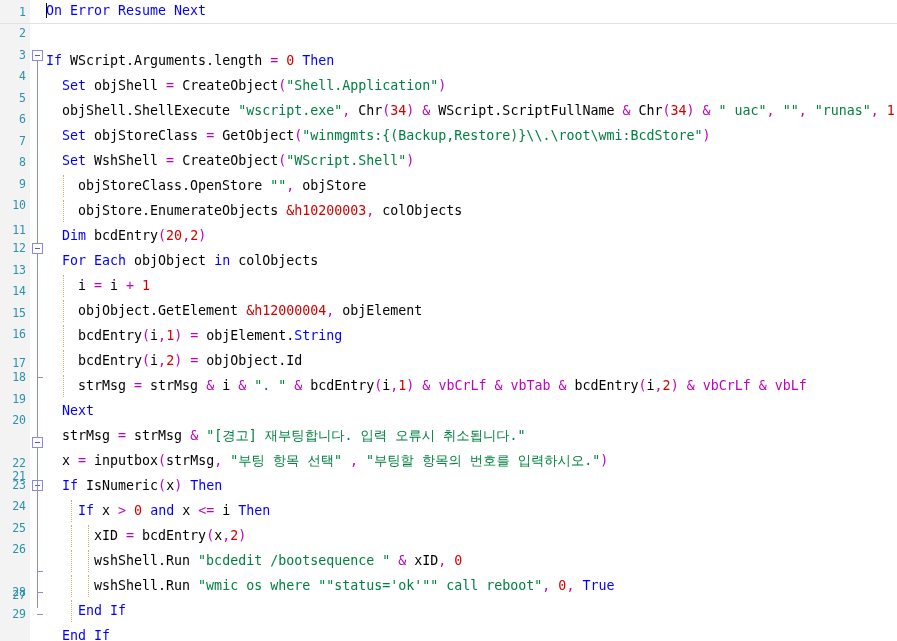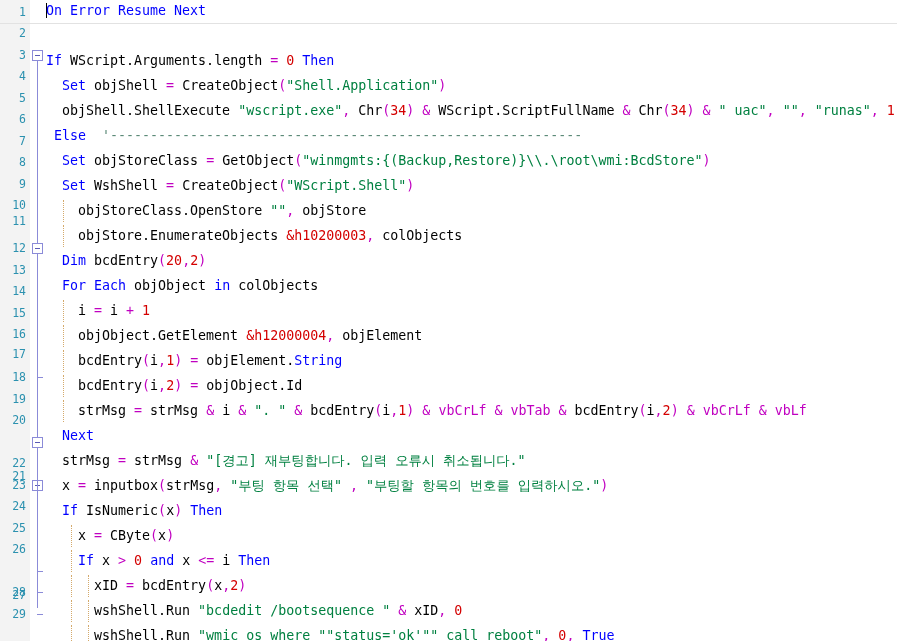--- a/index.html
+++ b/index.html
@@ -123,27 +123,27 @@
       <div class="gutter-num" style="top: 1.5px;">1</div>
       <div class="gutter-num" style="top: 23px;">2</div>
       <div class="gutter-num" style="top: 44.5px;">3</div>
       <div class="gutter-num" style="top: 66px;">4</div>
       <div class="gutter-num" style="top: 87.5px;">5</div>
       <div class="gutter-num" style="top: 109px;">6</div>
       <div class="gutter-num" style="top: 130.5px;">7</div>
       <div class="gutter-num" style="top: 152px;">8</div>
       <div class="gutter-num" style="top: 173.5px;">9</div>
       <div class="gutter-num" style="top: 195px;">10</div>
-      <div class="gutter-num" style="top: 211px; text-align: right;">11</div>
+      <div class="gutter-num" style="top: 220px; text-align: right;">11</div>
       <div class="gutter-num" style="top: 238px;">12</div>
       <div class="gutter-num" style="top: 259.5px; margin-left: 38px;">13</div>
       <div class="gutter-num" style="top: 281px; margin-left: 40px;">14</div>
       <div class="gutter-num" style="top: 302.5px;">15</div>
       <div class="gutter-num" style="top: 324px;">16</div>
-      <div class="gutter-num" style="top: 344px;">17</div>
+      <div class="gutter-num" style="top: 353px;">17</div>
       <div class="gutter-num" style="top: 367px;">18</div>
       <div class="gutter-num" style="top: 388.5px;">19</div>
       <div class="gutter-num" style="top: 410px;">20</div>
       <div class="gutter-num" style="top: 431.5px; margin-top: 34px;">21</div>
       <div class="gutter-num" style="top: 453px;">22</div>
       <div class="gutter-num" style="top: 474.5px;">23</div>
       <div class="gutter-num" style="top: 496px;">24</div>
       <div class="gutter-num" style="top: 517.5px;">25</div>
       <div class="gutter-num" style="top: 539px;">26</div>
       <div class="gutter-num" style="top: 585px;">27</div>
@@ -163,37 +163,35 @@
       <div class="fold-line" style="top: 254px; height: 123px;"></div>
       <div class="fold-line" style="top: 447.5px; height: 144.5px;"></div>
       <div class="fold-line" style="top: 490.5px; height: 80px;"></div>
     </div>
   <div class="codearea">
       <div class="line"><span class="caret"></span><span class="kw">On Error Resume Next</span></div>
       <div class="line">&nbsp;</div>
       <div class="line"><span class="kw">If </span><span class="pln">WScript.Arguments.length </span><span class="op">= </span><span class="num">0</span><span class="pln"> </span><span class="kw">Then</span></div>
       <div class="line"><span class="pln">  </span><span class="kw">Set </span><span class="pln">objShell </span><span class="op">= </span><span class="pln">CreateObject</span><span class="op">(</span><span class="str">"Shell.Application"</span><span class="op">)</span></div>
       <div class="line"><span class="pln">  objShell.ShellExecute </span><span class="str">"wscript.exe"</span><span class="op">, </span><span class="pln">Chr</span><span class="op">(</span><span class="num">34</span><span class="op">) &amp; </span><span class="pln">WScript.ScriptFullName </span><span class="op">&amp; </span><span class="pln">Chr</span><span class="op">(</span><span class="num">34</span><span class="op">) &amp; </span><span class="str">" uac"</span><span class="op">, </span><span class="str">""</span><span class="op">, </span><span class="str">"runas"</span><span class="op">, </span><span class="num">1</span></div>
-      <div class="line"><span class="kw"> Else</span><span class="pln">  </span><span class="cmt">'-----------------------------------------------------------</span></div>
       <div class="line"><span class="pln">  </span><span class="kw">Set </span><span class="pln">objStoreClass </span><span class="op">= </span><span class="pln">GetObject</span><span class="op">(</span><span class="str">"winmgmts:{(Backup,Restore)}\\.\root\wmi:BcdStore"</span><span class="op">)</span></div>
       <div class="line"><span class="pln">  </span><span class="kw">Set </span><span class="pln">WshShell </span><span class="op">= </span><span class="pln">CreateObject</span><span class="op">(</span><span class="str">"WScript.Shell"</span><span class="op">)</span></div>
       <div class="line"><div class="ind" style="left: 16.72px;"></div><span class="pln">    objStoreClass.OpenStore </span><span class="str">""</span><span class="op">, </span><span class="pln">objStore</span></div>
       <div class="line"><div class="ind" style="left: 16.72px;"></div><span class="pln">    objStore.EnumerateObjects </span><span class="num">&amp;h10200003</span><span class="op">, </span><span class="pln">colObjects</span></div>
       <div class="line"><span class="pln">  </span><span class="kw">Dim </span><span class="pln">bcdEntry</span><span class="op">(</span><span class="num">20</span><span class="op">,</span><span class="num">2</span><span class="op">)</span></div>
       <div class="line"><span class="pln">  </span><span class="kw">For Each </span><span class="pln">objObject </span><span class="kw">in </span><span class="pln">colObjects</span></div>
       <div class="line"><div class="ind" style="left: 16.72px;"></div><span class="pln">    i </span><span class="op">= </span><span class="pln">i </span><span class="op">+ </span><span class="num">1</span></div>
       <div class="line"><div class="ind" style="left: 16.72px;"></div><span class="pln">    objObject.GetElement </span><span class="num">&amp;h12000004</span><span class="op">, </span><span class="pln">objElement</span></div>
       <div class="line"><div class="ind" style="left: 16.72px;"></div><span class="pln">    bcdEntry</span><span class="op">(</span><span class="pln">i</span><span class="op">,</span><span class="num">1</span><span class="op">) = </span><span class="pln">objElement.</span><span class="kw">String</span></div>
       <div class="line"><div class="ind" style="left: 16.72px;"></div><span class="pln">    bcdEntry</span><span class="op">(</span><span class="pln">i</span><span class="op">,</span><span class="num">2</span><span class="op">) = </span><span class="pln">objObject.Id</span></div>
       <div class="line"><div class="ind" style="left: 16.72px;"></div><span class="pln">    strMsg </span><span class="op">= </span><span class="pln">strMsg </span><span class="op">&amp; </span><span class="pln">i </span><span class="op">&amp; </span><span class="str">". "</span><span class="op"> &amp; </span><span class="pln">bcdEntry</span><span class="op">(</span><span class="pln">i</span><span class="op">,</span><span class="num">1</span><span class="op">) &amp; </span><span class="cst">vbCrLf</span><span class="op"> &amp; </span><span class="cst">vbTab</span><span class="op"> &amp; </span><span class="pln">bcdEntry</span><span class="op">(</span><span class="pln">i</span><span class="op">,</span><span class="num">2</span><span class="op">) &amp; </span><span class="cst">vbCrLf</span><span class="op"> &amp; </span><span class="cst">vbLf</span></div>
       <div class="line"><span class="pln">  </span><span class="kw">Next</span></div>
       <div class="line"><span class="pln">  strMsg </span><span class="op">= </span><span class="pln">strMsg </span><span class="op">&amp; </span><span class="str">"[경고] 재부팅합니다. 입력 오류시 취소됩니다."</span></div>
       <div class="line"><span class="pln">  x </span><span class="op">= </span><span class="pln">inputbox</span><span class="op">(</span><span class="pln">strMsg</span><span class="op">, </span><span class="str">"부팅 항목 선택"</span><span class="op"> , </span><span class="str">"부팅할 항목의 번호를 입력하시오."</span><span class="op">)</span></div>
       <div class="line"><span class="pln">  </span><span class="kw">If </span><span class="pln">IsNumeric</span><span class="op">(</span><span class="pln">x</span><span class="op">) </span><span class="kw">Then</span></div>
-      <div class="line"><div class="ind" style="left: 25.08px;"></div><span class="pln">    x </span><span class="op">= </span><span class="pln">CByte</span><span class="op">(</span><span class="pln">x</span><span class="op">)</span></div>
       <div class="line"><div class="ind" style="left: 25.08px;"></div><span class="pln">    </span><span class="kw">If </span><span class="pln">x </span><span class="op">&gt; </span><span class="num">0</span><span class="pln"> </span><span class="kw">and </span><span class="pln">x </span><span class="op">&lt;= </span><span class="pln">i </span><span class="kw">Then</span></div>
       <div class="line"><div class="ind" style="left: 25.08px;"></div><div class="ind" style="left: 41.8px;"></div><span class="pln">      xID </span><span class="op">= </span><span class="pln">bcdEntry</span><span class="op">(</span><span class="pln">x</span><span class="op">,</span><span class="num">2</span><span class="op">)</span></div>
       <div class="line"><div class="ind" style="left: 25.08px;"></div><div class="ind" style="left: 41.8px;"></div><span class="pln">      wshShell.Run </span><span class="str">"bcdedit /bootsequence "</span><span class="op"> &amp; </span><span class="pln">xID</span><span class="op">, </span><span class="num">0</span></div>
       <div class="line"><div class="ind" style="left: 25.08px;"></div><div class="ind" style="left: 41.8px;"></div><span class="pln">      wshShell.Run </span><span class="str">"wmic os where ""status='ok'"" call reboot"</span><span class="op">, </span><span class="num">0</span><span class="op">, </span><span class="kw">True</span></div>
       <div class="line"><div class="ind" style="left: 25.08px;"></div><span class="pln">    </span><span class="kw">End If</span></div>
       <div class="line"><span class="pln">  </span><span class="kw">End If</span></div>
       <div class="line"><span class="kw">End If</span></div>
     </div>
   <div class="hsep"></div>
 </div>

